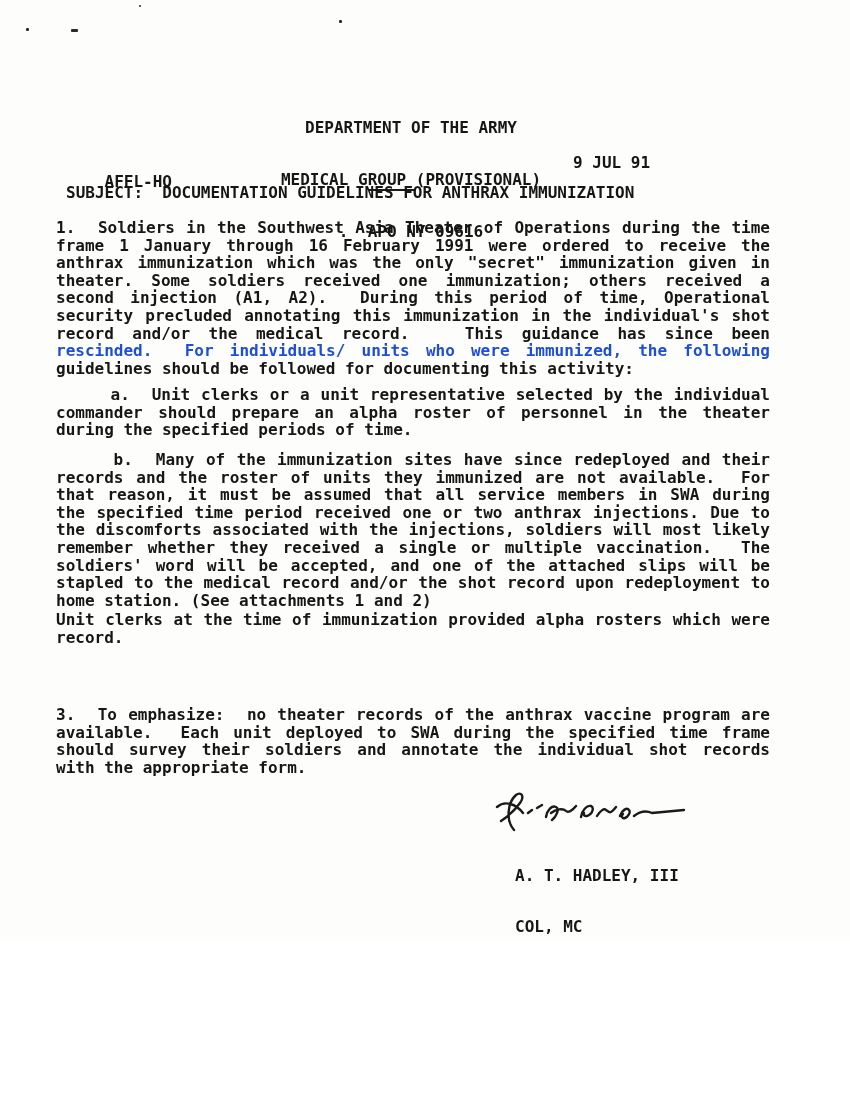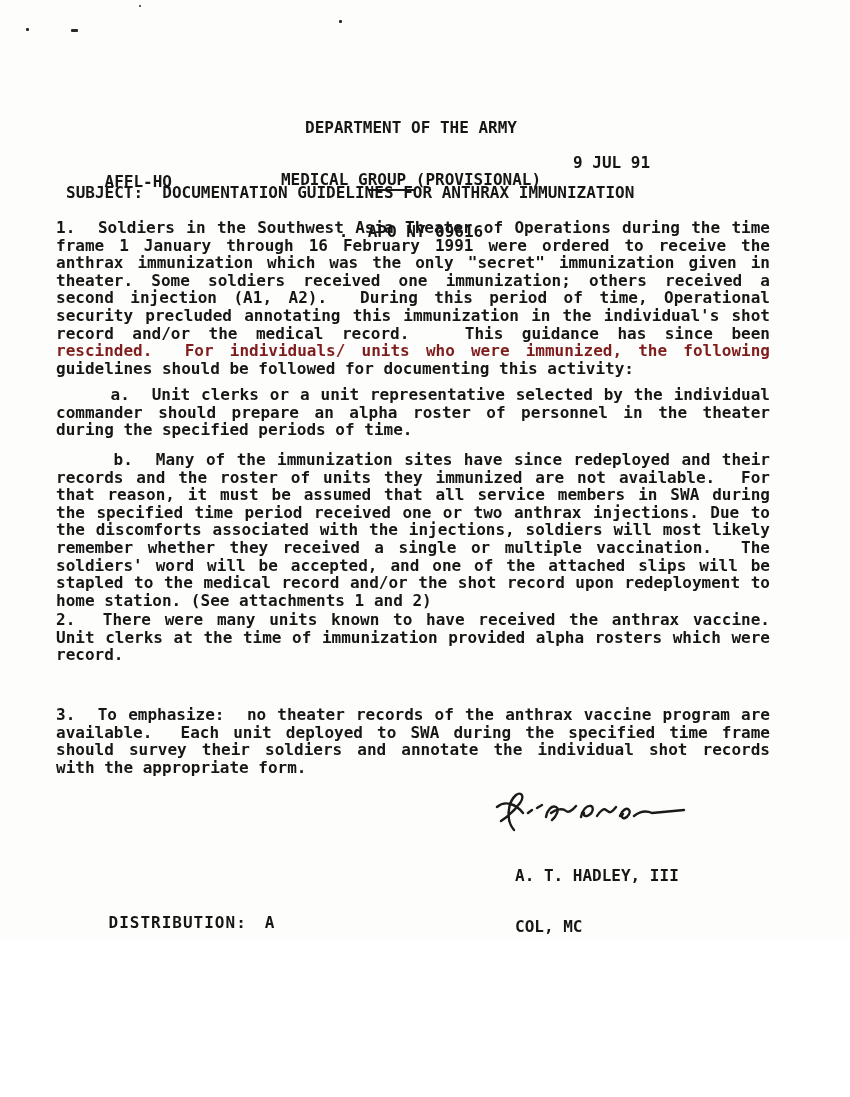--- a/index.html
+++ b/index.html
@@ -18,21 +18,21 @@
   .ref-row { left:66px; top:153px; width:714px; height:19px; white-space:pre; }
   .ref-date { position:absolute; left:507px; top:0; white-space:pre; }
   .subject { left:66px; top:183px; width:714px; white-space:pre; }
   .para { left:56px; width:714px; line-height:17.6px; }
   .para .line {
     white-space:pre-wrap;
     text-align:justify; text-align-last:justify;
     min-height:17.6px;
   }
   .para .line:last-child { text-align:left; text-align-last:auto; }
-  .para-1 .line:nth-child(8) { color:#7f1d1d; } 
+  .para-1 .line:nth-child(8) { color:#1d4ed8; } 
   .sig-scrawl { left:492px; top:790px; }
   .sig-block { left:515px; top:832px; line-height:17.3px; white-space:pre; }
   .distribution { left:66px; top:894px; white-space:pre; letter-spacing:1px; }
   .dist-list { margin-left:18px; letter-spacing:1px; }
   .speck { position:absolute; background:#2a2a2a; border-radius:1px; }
   .scan-bar {
     position:absolute; left:-6px; top:1078px; width:866px; height:11px;
     background:#060606; transform:rotate(0.3deg);
   }
   .scan-tick {
@@ -85,21 +85,20 @@
       <div class="line">records and the roster of units they immunized are not available.  For</div>
       <div class="line">that reason, it must be assumed that all service members in SWA during</div>
       <div class="line">the specified time period received one or two anthrax injections. Due to</div>
       <div class="line">the discomforts associated with the injections, soldiers will most likely</div>
       <div class="line">remember whether they received a single or multiple vaccination.  The</div>
       <div class="line">soldiers' word will be accepted, and one of the attached slips will be</div>
       <div class="line">stapled to the medical record and/or the shot record upon redeployment to</div>
       <div class="line">home station. (See attachments 1 and 2)</div>
     </div>
   <div class="abs para" style="top:611px;">
-      <div class="line">2.  There were many units known to have received the anthrax vaccine.</div>
       <div class="line">Unit clerks at the time of immunization provided alpha rosters which were</div>
       <div class="line">record.</div>
     </div>
   <div class="abs para" style="top:706px;">
       <div class="line">3.  To emphasize:  no theater records of the anthrax vaccine program are</div>
       <div class="line">available.  Each unit deployed to SWA during the specified time frame</div>
       <div class="line">should survey their soldiers and annotate the individual shot records</div>
       <div class="line">with the appropriate form.</div>
     </div>
 
@@ -116,20 +115,17 @@
                m11,2 q9,-7 18,-3 l32,-3" stroke="#1a1a1a" stroke-width="2.4" fill="none" stroke-linecap="round" stroke-linejoin="round"></path>
     </svg>
   </div>
 
   <div class="abs sig-block">
     <div>A. T. HADLEY, III</div>
     <div>COL, MC</div>
     <div>COMMANDING</div>
   </div>
 
-  <div class="abs distribution">
-    <span>DISTRIBUTION:</span><span class="dist-list">A</span>
-  </div>
 
   <div class="scan-bar"></div>
   <div class="scan-tick"></div>
 
 </div>
 
 </body></html>

